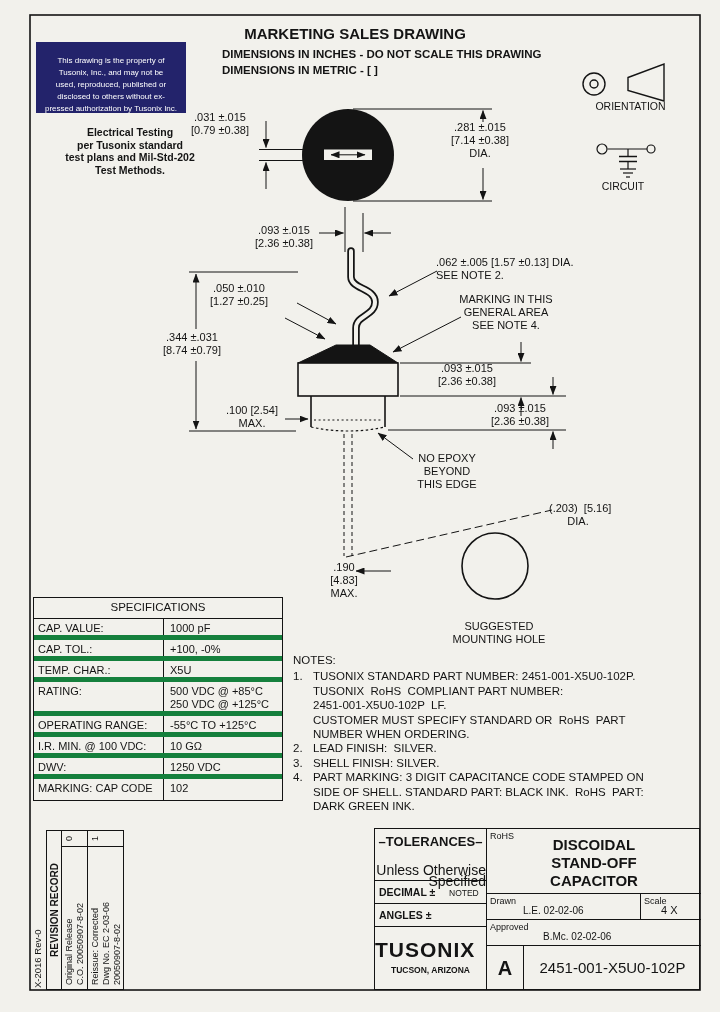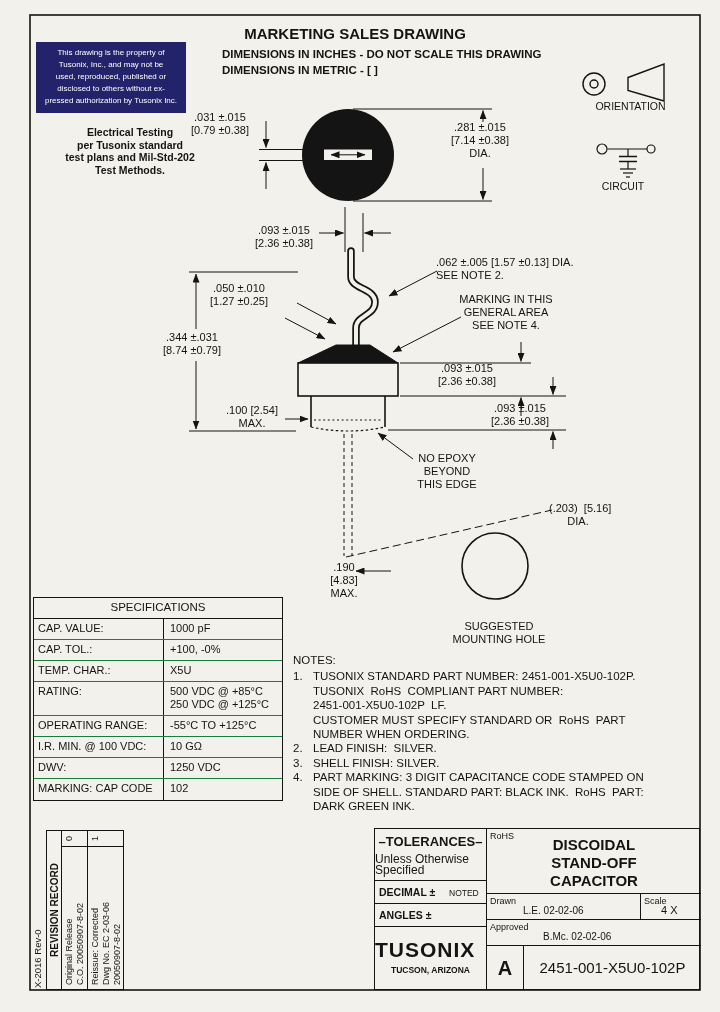--- a/index.html
+++ b/index.html
@@ -9,47 +9,47 @@
   svg.art{position:absolute;left:0;top:0}
   .label{position:absolute;white-space:pre;font-size:11px;line-height:1.18;color:#141414}
   .c{text-align:center}
 
   
   .doc-title{position:absolute;left:30px;top:25px;width:650px;text-align:center;font-size:15px;font-weight:bold}
   .hdr-line{position:absolute;left:222px;font-size:11.5px;font-weight:bold;white-space:pre}
 
   
   .notice{position:absolute;left:36px;top:42px;width:150px;height:71px;background:#23236b;color:#ffffff;
-          font-size:8px;line-height:12px;text-align:center;white-space:pre;padding-top:5px}
+          font-size:8px;line-height:12px;text-align:center;white-space:pre;padding-top:13px}
   .testing{position:absolute;left:44px;top:126px;width:172px;text-align:center;font-weight:bold;
            font-size:10.5px;line-height:12.5px;white-space:pre}
 
   
   .spec{position:absolute;left:33px;top:597px;width:250px;border:1.6px solid #141414}
   .spec-title{height:21px;border-bottom:1.6px solid #141414;text-align:center;font-size:11.5px;padding-top:3px}
-  .spec-row{display:flex;height:21px;border-bottom:1px solid #15803d;font-size:11px}
+  .spec-row{display:flex;height:21px;border-bottom:5px solid #15803d;font-size:11px}
   .spec-row.tall{height:34px}
   .spec-row:last-child{border-bottom:none}
   .spec-label{width:130px;border-right:1px solid #141414;padding:3px 0 0 4px;white-space:pre}
   .spec-value{flex:1;padding:3px 0 0 6px;white-space:pre;line-height:13px}
 
   
   .notes{position:absolute;left:293px;top:653px;width:404px;font-size:11.5px;line-height:14.4px}
   .notes-heading{margin-bottom:2px}
   .note-item{display:flex}
   .note-num{width:20px;flex:none}
   .note-text{white-space:pre}
 
   
   .tb{position:absolute;left:374px;top:828px;width:326px;height:162px;border:1.6px solid #141414}
   .tb .cell{position:absolute}
   .br{border-right:1.5px solid #141414}
   .bb{border-bottom:1.5px solid #141414}
   .tol-t{font-weight:bold;font-size:13px;text-align:center;margin-top:5px}
-  .tol-s{font-size:12px;text-align:left;white-space:pre;margin-top:5px;line-height:11px}
+  .tol-s{font-size:14px;text-align:right;white-space:pre;margin-top:16px;line-height:11px}
   .cell-lab{position:absolute;left:3px;top:2px;font-size:9px}
   .tb-title-big{white-space:pre;text-align:center;font-weight:bold;font-size:15px;line-height:18px;margin-top:7px}
   .logo-name{font-weight:bold;font-size:21px;letter-spacing:1px;text-align:left;margin-top:11px}
   .logo-sub{font-weight:bold;font-size:8.5px;text-align:center;margin-top:3px}
   .size-a{font-weight:bold;font-size:20px;text-align:center;line-height:44px}
   .pn{font-weight:normal;font-size:15px;text-align:center;line-height:44px}
 
   
   .rev{position:absolute;left:46px;top:990px;width:160px;height:78px;transform:rotate(-90deg);
        transform-origin:0 0;border:1.2px solid #141414;display:flex;flex-direction:column;

